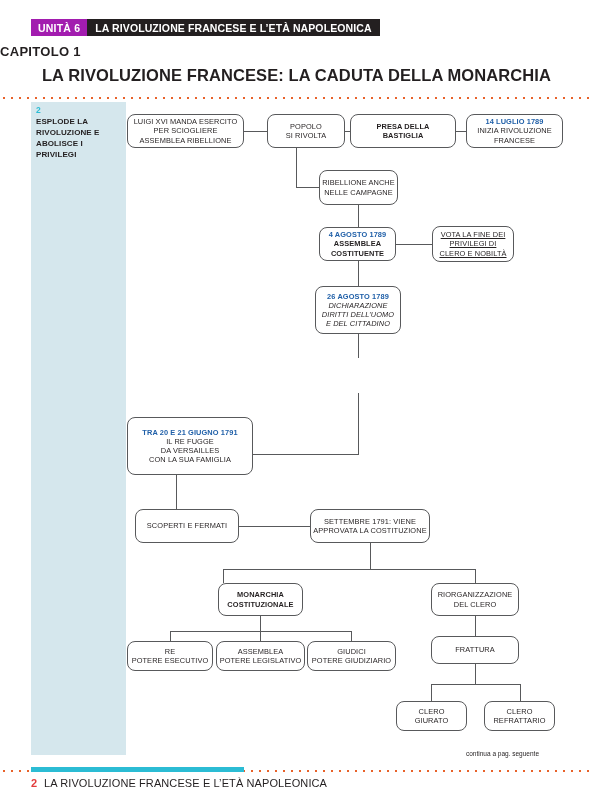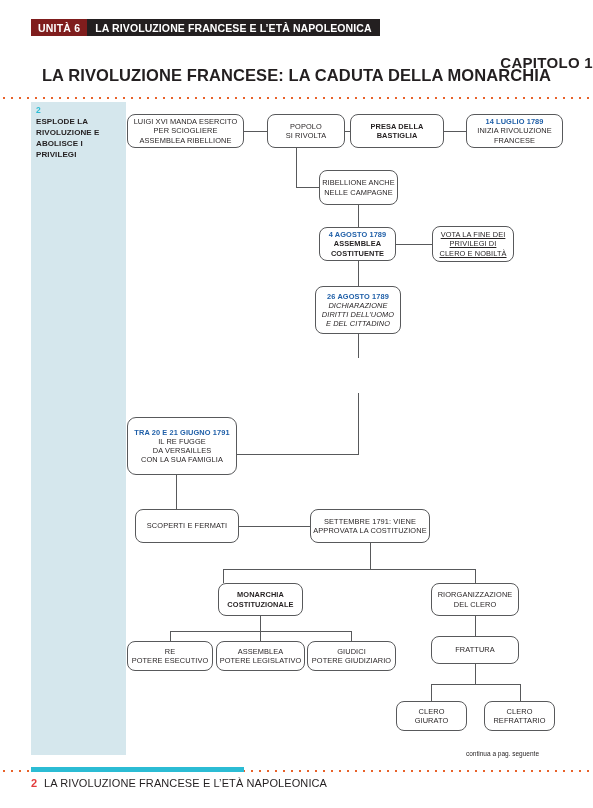--- a/index.html
+++ b/index.html
@@ -11,32 +11,32 @@
     overflow:hidden;
     position:relative;
   }
 
   
   .unit-bar{
     position:absolute;left:31px;top:19px;height:17px;
     display:flex;align-items:stretch;
   }
   .unit-tag{
-    background:#7f1d1d;color:#ffffff;
+    background:#a21caf;color:#ffffff;
     font-size:10.5px;font-weight:bold;letter-spacing:.2px;
     display:flex;align-items:center;padding:0 7px 0 7px;
   }
   .unit-title{
     background:#231f20;color:#ffffff;
     font-size:10.5px;font-weight:bold;letter-spacing:.1px;
     display:flex;align-items:center;padding:0 8px 0 8px;
   }
   .chap-sup{
-    position:absolute;left:0;right:0;top:54px;text-align:right;
-    font-size:15px;font-weight:bold;letter-spacing:.3px;
+    position:absolute;left:0;right:0;top:44px;text-align:left;
+    font-size:13px;font-weight:bold;letter-spacing:.3px;
   }
   .chap-title{
     position:absolute;left:0;right:0;top:66px;text-align:center;
     font-size:16.5px;font-weight:bold;letter-spacing:.1px;
   }
 
   
   .dotrule{
     position:absolute;left:0px;right:0px;height:2px;
     background-image:radial-gradient(circle, #e8622a 0.9px, rgba(0,0,0,0) 1.1px);
@@ -151,21 +151,21 @@
 
   <div class="node" style="left:127px;top:114px;width:117px;height:34px;">
       <span class="ln">LUIGI XVI MANDA ESERCITO</span>
       <span class="ln">PER SCIOGLIERE</span>
       <span class="ln">ASSEMBLEA RIBELLIONE</span>
     </div>
   <div class="node" style="left:267px;top:114px;width:78px;height:34px;">
       <span class="ln">POPOLO</span>
       <span class="ln">SI RIVOLTA</span>
     </div>
-  <div class="node" style="left:350px;top:114px;width:94px;height:34px;">
+  <div class="node" style="left:350px;top:114px;width:106px;height:34px;">
       <span class="ln bold">PRESA DELLA</span>
       <span class="ln bold">BASTIGLIA</span>
     </div>
   <div class="node" style="left:466px;top:114px;width:97px;height:34px;">
       <span class="ln date">14 LUGLIO 1789</span>
       <span class="ln">INIZIA RIVOLUZIONE</span>
       <span class="ln">FRANCESE</span>
     </div>
   <div class="node" style="left:319px;top:170px;width:79px;height:35px;">
       <span class="ln">RIBELLIONE ANCHE</span>
@@ -180,21 +180,21 @@
       <span class="ln">VOTA LA FINE DEI</span>
       <span class="ln">PRIVILEGI DI</span>
       <span class="ln">CLERO E NOBILTÀ</span>
     </div>
   <div class="node" style="left:315px;top:286px;width:86px;height:48px;">
       <span class="ln date">26 AGOSTO 1789</span>
       <span class="ln ital">DICHIARAZIONE</span>
       <span class="ln ital">DIRITTI DELL’UOMO</span>
       <span class="ln ital">E DEL CITTADINO</span>
     </div>
-  <div class="node" style="left:127px;top:417px;width:110px;height:58px;border-radius:9px;">
+  <div class="node" style="left:127px;top:417px;width:126px;height:58px;">
       <span class="ln date">TRA 20 E 21 GIUGNO 1791</span>
       <span class="ln">IL RE FUGGE</span>
       <span class="ln">DA VERSAILLES</span>
       <span class="ln">CON LA SUA FAMIGLIA</span>
     </div>
   <div class="node" style="left:135px;top:509px;width:104px;height:34px;">
       <span class="ln">SCOPERTI E FERMATI</span>
     </div>
   <div class="node" style="left:310px;top:509px;width:120px;height:34px;">
       <span class="ln">SETTEMBRE 1791: VIENE</span>

